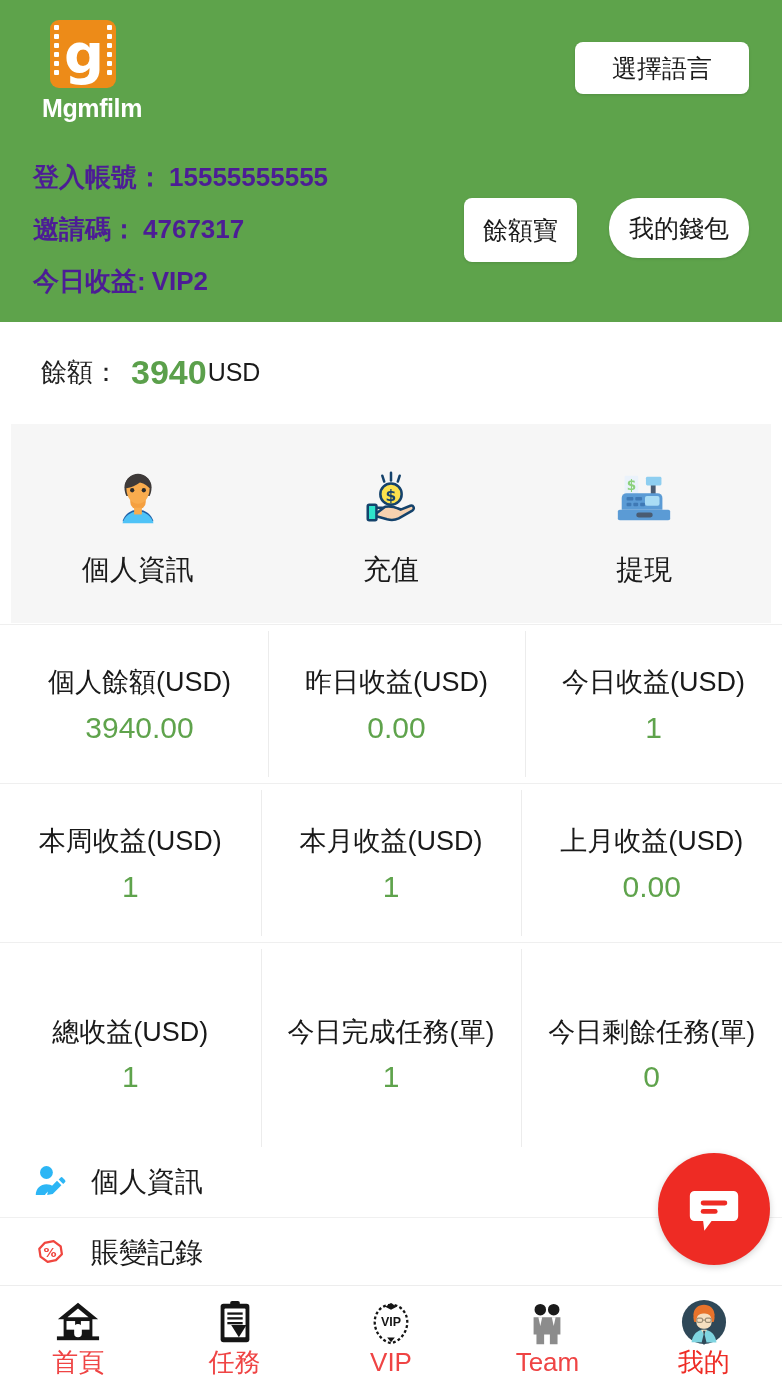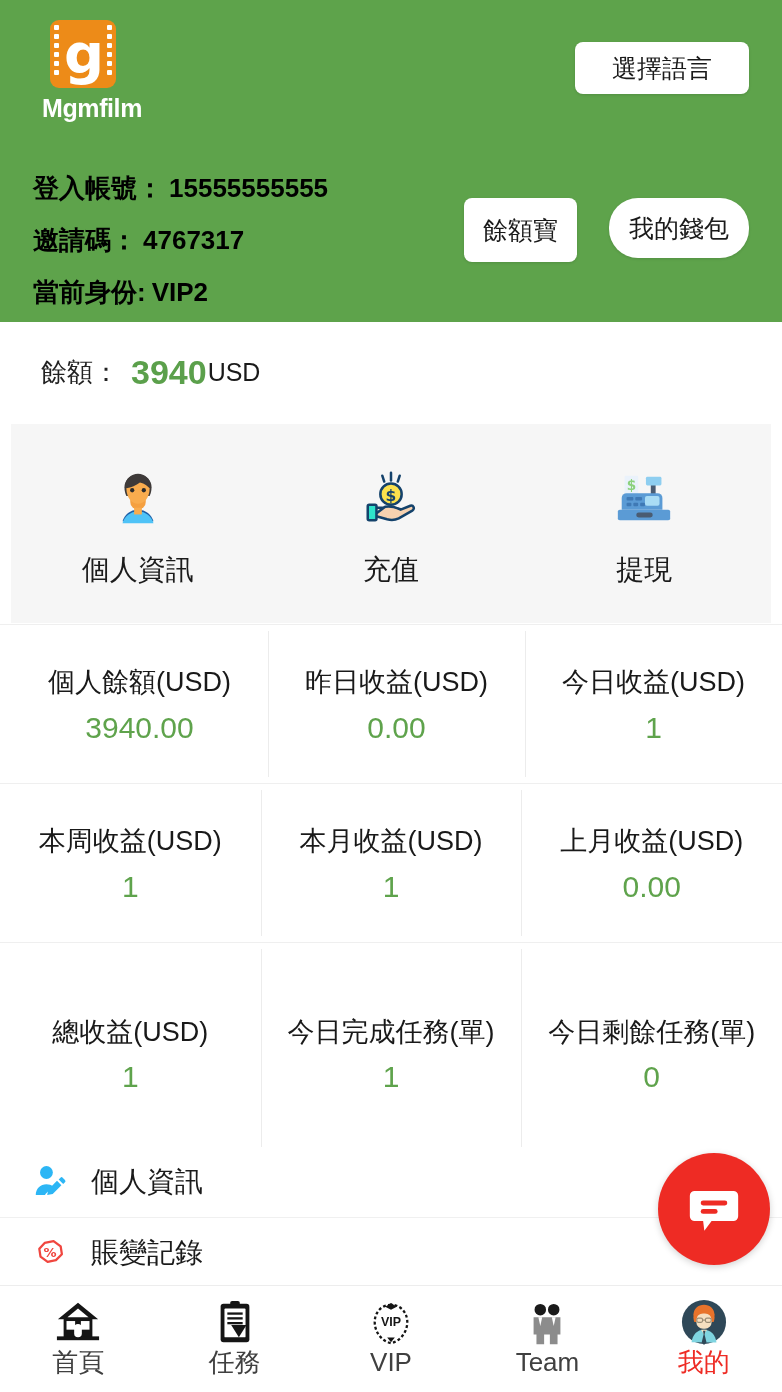--- a/index.html
+++ b/index.html
@@ -79,22 +79,21 @@
     align-items: center;
     justify-content: center;
     font-size: 25px;
     color: #1a1a1a;
     box-shadow: 0 1px 3px rgba(0,0,0,0.12);
   }
 
   .acct-lines {
     position: absolute;
     left: 33px; top: 160px;
-    color: #000000;
-    margin-top: 11px;
+    color: #4c1d95;
   }
   .acct-row {
     display: flex;
     align-items: baseline;
     font-size: 26px;
     font-weight: bold;
     margin-bottom: 17px;
     white-space: nowrap;
   }
   .acct-row .k { font-weight: bold; }
@@ -264,21 +263,21 @@
     flex: 1;
     display: flex;
     flex-direction: column;
     align-items: center;
     justify-content: center;
     height: 100%;
   }
   .tab .tic { width: 46px; height: 46px; position: relative; }
   .tab .tlb {
     font-size: 26px;
-    color: #404040;
+    color: #ef4444;
   }
   .tab.active .tlb { color: #EE2B24; }
   svg { display: block; }
 </style>
 </head>
 <body>
 
 <div class="screen">
 
   <div class="header">
@@ -311,21 +310,21 @@
     <div class="acct-lines">
       <div class="acct-row">
         <span class="k">登入帳號：</span>
         <span class="v">15555555555</span>
       </div>
       <div class="acct-row">
         <span class="k">邀請碼：</span>
         <span class="v">4767317</span>
       </div>
       <div class="acct-row vip">
-        <span class="k">當前身份:</span>
+        <span class="k">今日收益:</span>
         <span class="v">VIP2</span>
       </div>
     </div>
 
     <div class="hdr-btn yeb">餘額寶</div>
     <div class="hdr-btn wallet">我的錢包</div>
   </div>
 
   <div class="balance">
     <span class="lbl">餘額：</span>

